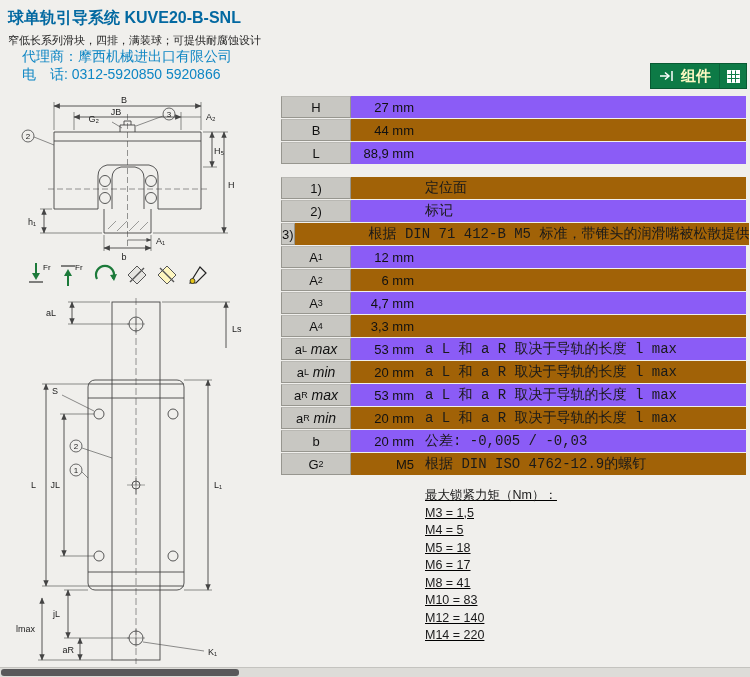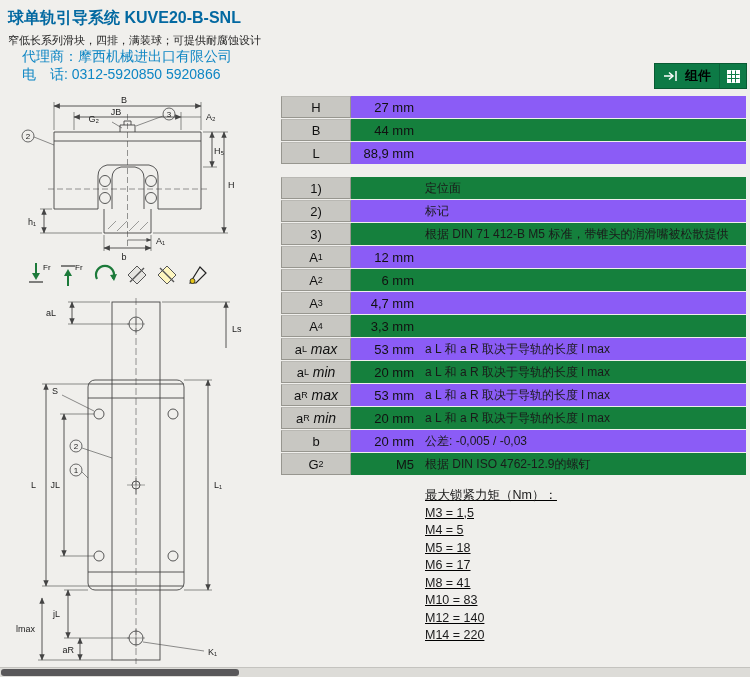--- a/index.html
+++ b/index.html
@@ -9,36 +9,36 @@
   
   .page-title{position:absolute;left:8px;top:8px;font-size:16px;font-weight:bold;color:#0369a1;}
   .page-subtitle{position:absolute;left:8px;top:33px;font-size:11px;color:#222;}
   .agent-line{position:absolute;left:22px;top:48px;font-size:14px;color:#0e86c4;}
   .phone-line{position:absolute;left:22px;top:66px;font-size:14px;color:#0e86c4;}
 
   
   .components-button{position:absolute;right:3px;top:63px;height:26px;display:flex;align-items:center;
     background:#0d7a46;border:1px solid #085a33;cursor:pointer;box-sizing:border-box;}
   .cb-main{display:flex;align-items:center;gap:6px;padding:0 8px;height:100%;}
-  .cb-label{color:#000000;font-size:13px;font-weight:bold;}
+  .cb-label{color:#fef9c3;font-size:15px;font-weight:bold;}
   .cb-grid{width:26px;height:100%;display:flex;align-items:center;justify-content:center;border-left:1px solid #0a6239;}
 
   
   .spec-table{position:absolute;left:281px;top:96px;right:4px;}
   .spec-row{display:flex;height:22px;margin-bottom:1px;}
   .spec-row.gap{margin-top:13px;}
   .cell{box-sizing:border-box;}
   .cell.label{width:70px;background:#c8c7c2;border:1px solid #97968f;border-top-color:#b9b8b3;
     display:flex;align-items:center;justify-content:center;font-size:13px;color:#111;}
   .cell.label .ls{font-size:9px;}
   .cell.label .lx{white-space:pre;font-size:14px;font-style:italic;}
   .row-body{flex:1;display:flex;background:#8b5cf6;}
-  .spec-row.alt .row-body{background:#15803d;}
+  .spec-row.alt .row-body{background:#a16207;}
   .cell.value{width:72px;display:flex;align-items:center;justify-content:flex-end;padding-right:9px;font-size:13px;color:#111;}
-  .cell.note{flex:1;display:flex;align-items:center;padding-left:2px;font-size:12px;color:#1a1a1a;white-space:nowrap;overflow:hidden;}
+  .cell.note{flex:1;display:flex;align-items:center;padding-left:2px;font-size:14px;color:#1a1a1a;white-space:nowrap;overflow:hidden;font-family:Liberation Mono, monospace;}
 
   .torque-note-block{margin-left:144px;margin-top:12px;text-decoration:underline;}
   .torque-line{font-size:12.5px;line-height:17.5px;color:#1a1a1a;}
 
   
   .drawing{position:absolute;}
   .dim-t{font-size:9px;fill:#222;font-family:"Liberation Sans","DejaVu Sans",sans-serif;}
   .circ-t{font-size:8px;fill:#222;font-family:"Liberation Sans","DejaVu Sans",sans-serif;}
   .icon-row{position:absolute;left:28px;top:261px;display:flex;gap:8px;align-items:center;}
   .icon-fr-t{font-size:8px;fill:#111;font-family:"Liberation Sans","DejaVu Sans",sans-serif;}

